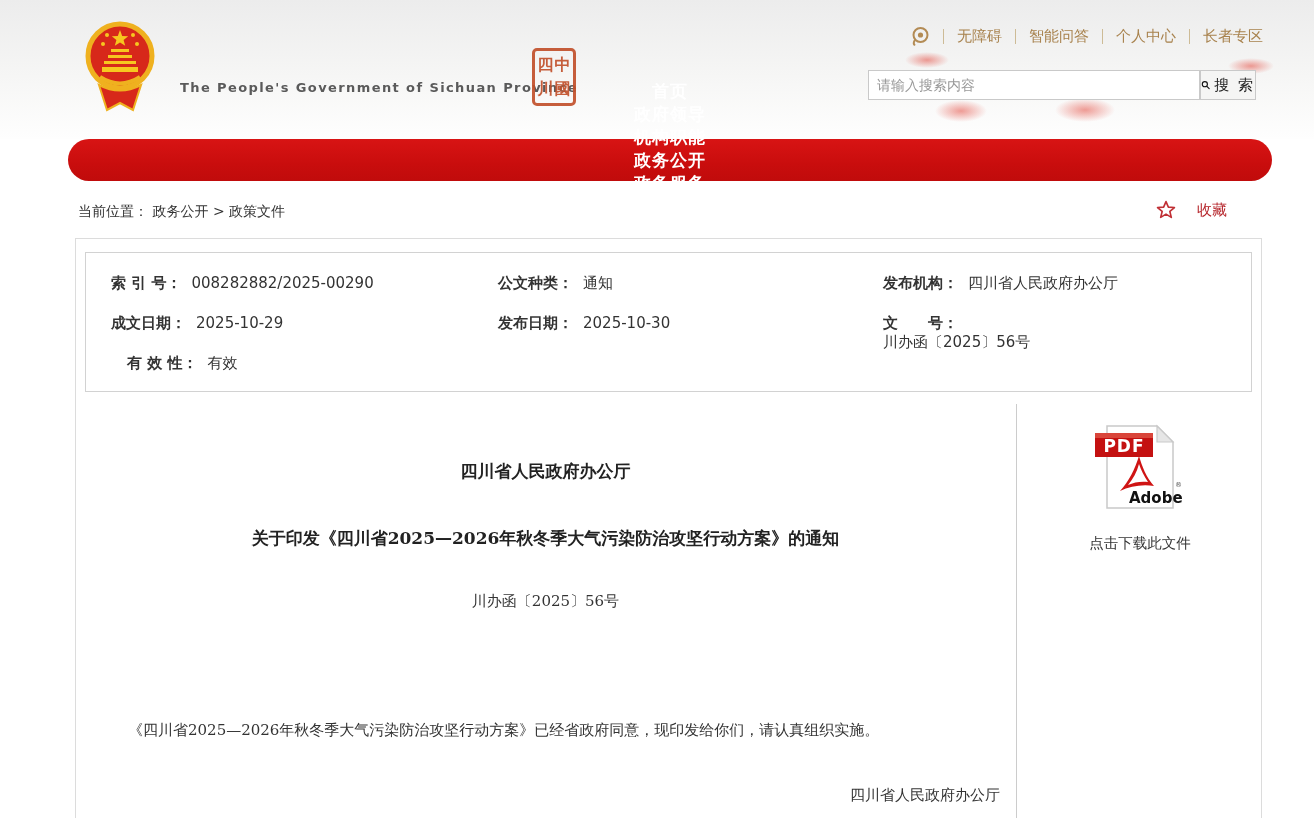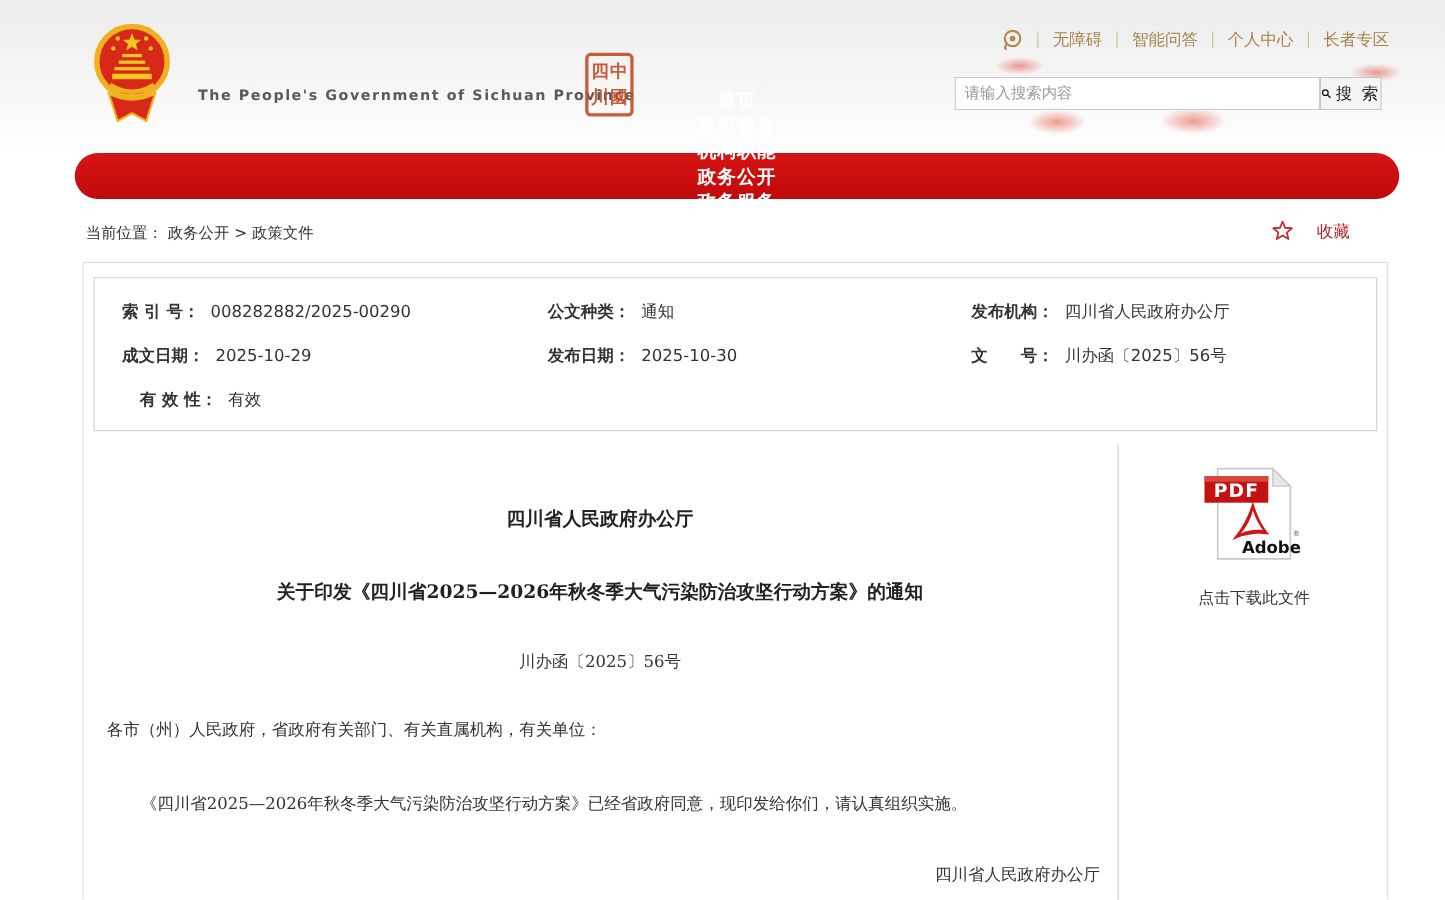--- a/index.html
+++ b/index.html
@@ -50,21 +50,21 @@
             color:#b5242a;font-size:15px;cursor:pointer;}
 
   
   .container{position:absolute;left:75px;top:238px;width:1187px;height:600px;
              border:1px solid #dcdcdc;background:#fff;box-sizing:border-box;}
   .meta-box{position:absolute;left:85px;top:252px;width:1167px;height:140px;
             border:1px solid #d2d2d2;background:#fff;box-sizing:border-box;}
   .m-cell{position:absolute;display:flex;font-size:15px;color:#333;white-space:nowrap;}
   .m-cell b{font-weight:700;margin-right:10px;color:#333;}
   .mc0{left:25px;top:21px;} .mc1{left:412px;top:21px;} .mc2{left:797px;top:21px;}
-  .mc3{left:25px;top:61px;} .mc4{left:412px;top:61px;} .mc5{left:797px;top:61px;}
+  .mc3{left:25px;top:61px;} .mc4{left:412px;top:61px;} .mc5{left:797px;top:61px;flex-direction:column;}
   .mc6{left:41px;top:101px;}
 
   .vdivider{position:absolute;left:1016px;top:404px;width:1px;height:414px;background:#cccccc;}
 
   
   .doc{font-family:"DejaVu Serif","Liberation Serif",serif;}
   .doc-center{position:absolute;left:75px;width:941px;text-align:center;white-space:nowrap;}
   .doc-org{top:460px;font-size:17px;font-weight:700;color:#222;}
   .doc-title{top:527px;font-size:17px;font-weight:700;color:#222;}
   .doc-num{top:592px;font-size:15px;color:#333;}
@@ -203,21 +203,20 @@
       <b>有 效 性：</b>
       <span>有效</span>
     </div>
   </div>
 
   <div class="vdivider"></div>
 
   <div class="doc-center doc-org doc">四川省人民政府办公厅</div>
   <div class="doc-center doc-title doc">关于印发《四川省2025—2026年秋冬季大气污染防治攻坚行动方案》的通知</div>
   <div class="doc-center doc-num doc">川办函〔2025〕56号</div>
-  <div class="doc-salutation doc">各市（州）人民政府，省政府有关部门、有关直属机构，有关单位：</div>
   <div class="doc-para doc">《四川省2025—2026年秋冬季大气污染防治攻坚行动方案》已经省政府同意，现印发给你们，请认真组织实施。</div>
   <div class="doc-sign doc">四川省人民政府办公厅</div>
 
   <div class="pdf-wrap">
     <svg viewBox="0 0 92 88" width="92" height="88">
       <path d="M14 3 h50 l16 16 v66 h-66 z" fill="#ffffff" stroke="#c9c9c9" stroke-width="1.5"></path>
       <path d="M64 3 l16 16 h-16 z" fill="#e6e6e6" stroke="#c9c9c9" stroke-width="1.2"></path>
       <rect x="2" y="10" width="58" height="24" fill="#c41111"></rect>
       <rect x="2" y="10" width="58" height="5" fill="#d9453a"></rect>
       <text x="31" y="29" font-size="17" font-weight="bold" fill="#ffffff" text-anchor="middle" font-family="DejaVu Sans, sans-serif" letter-spacing="1">PDF</text>

